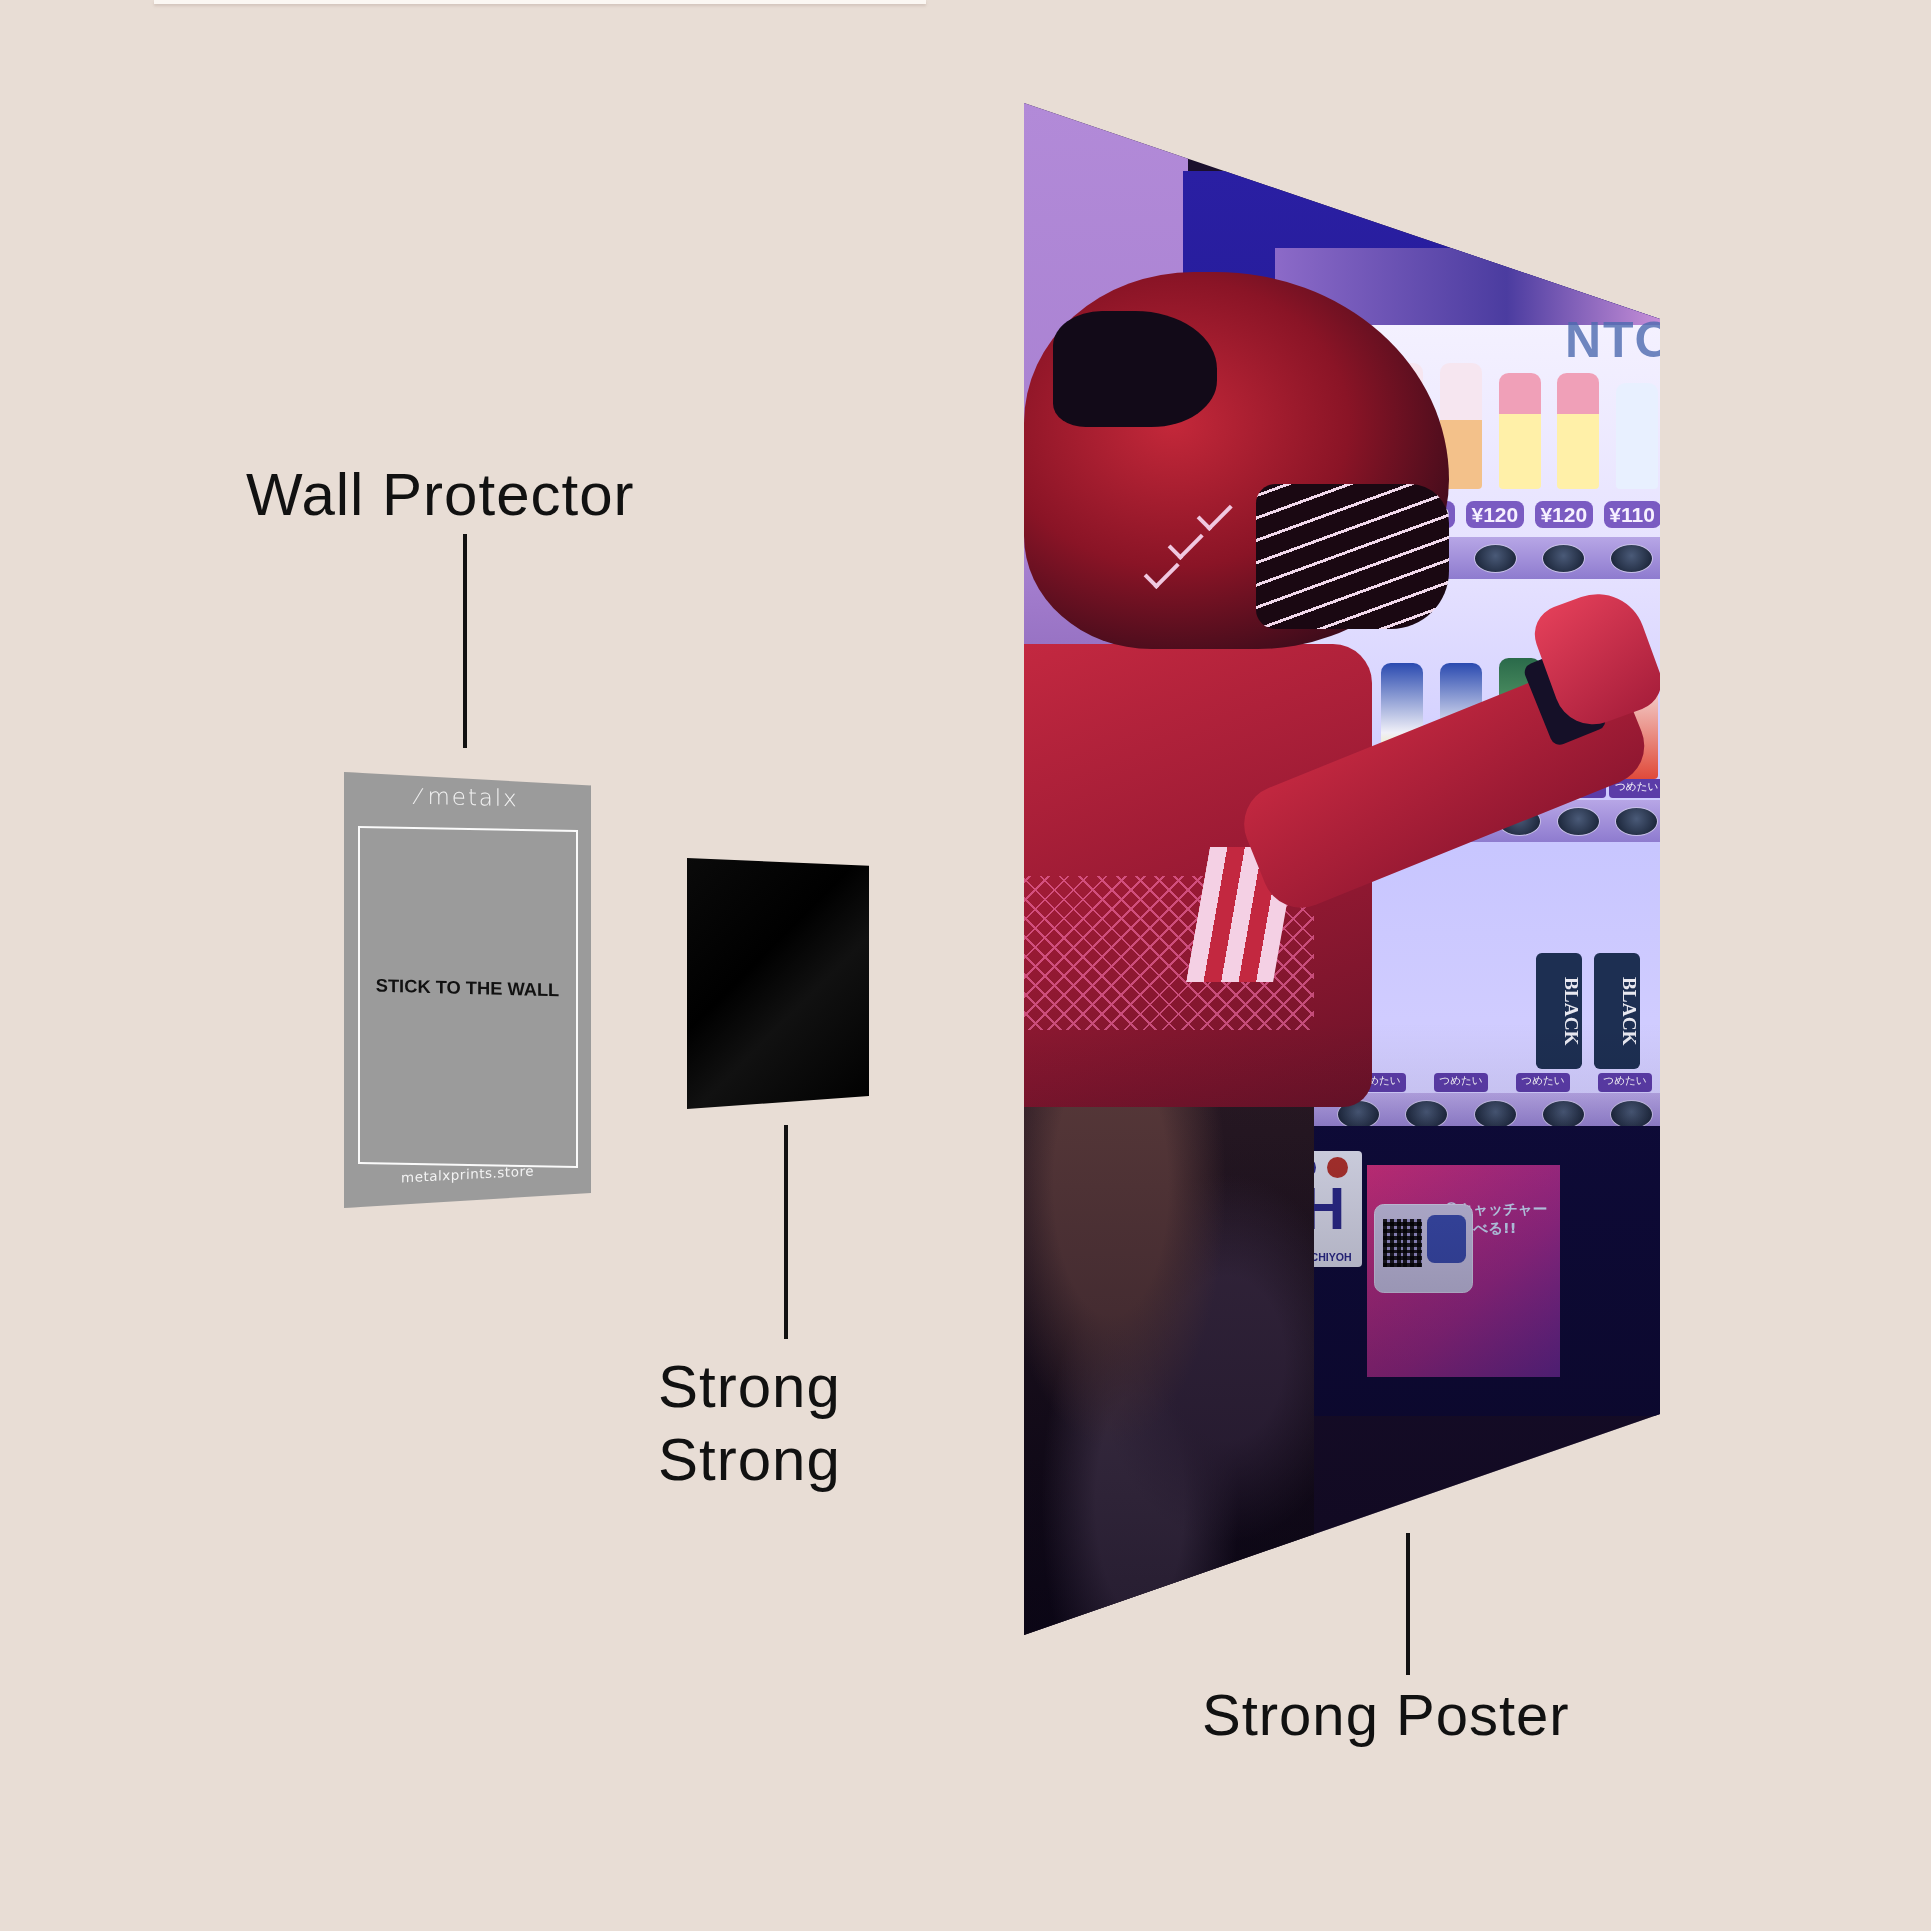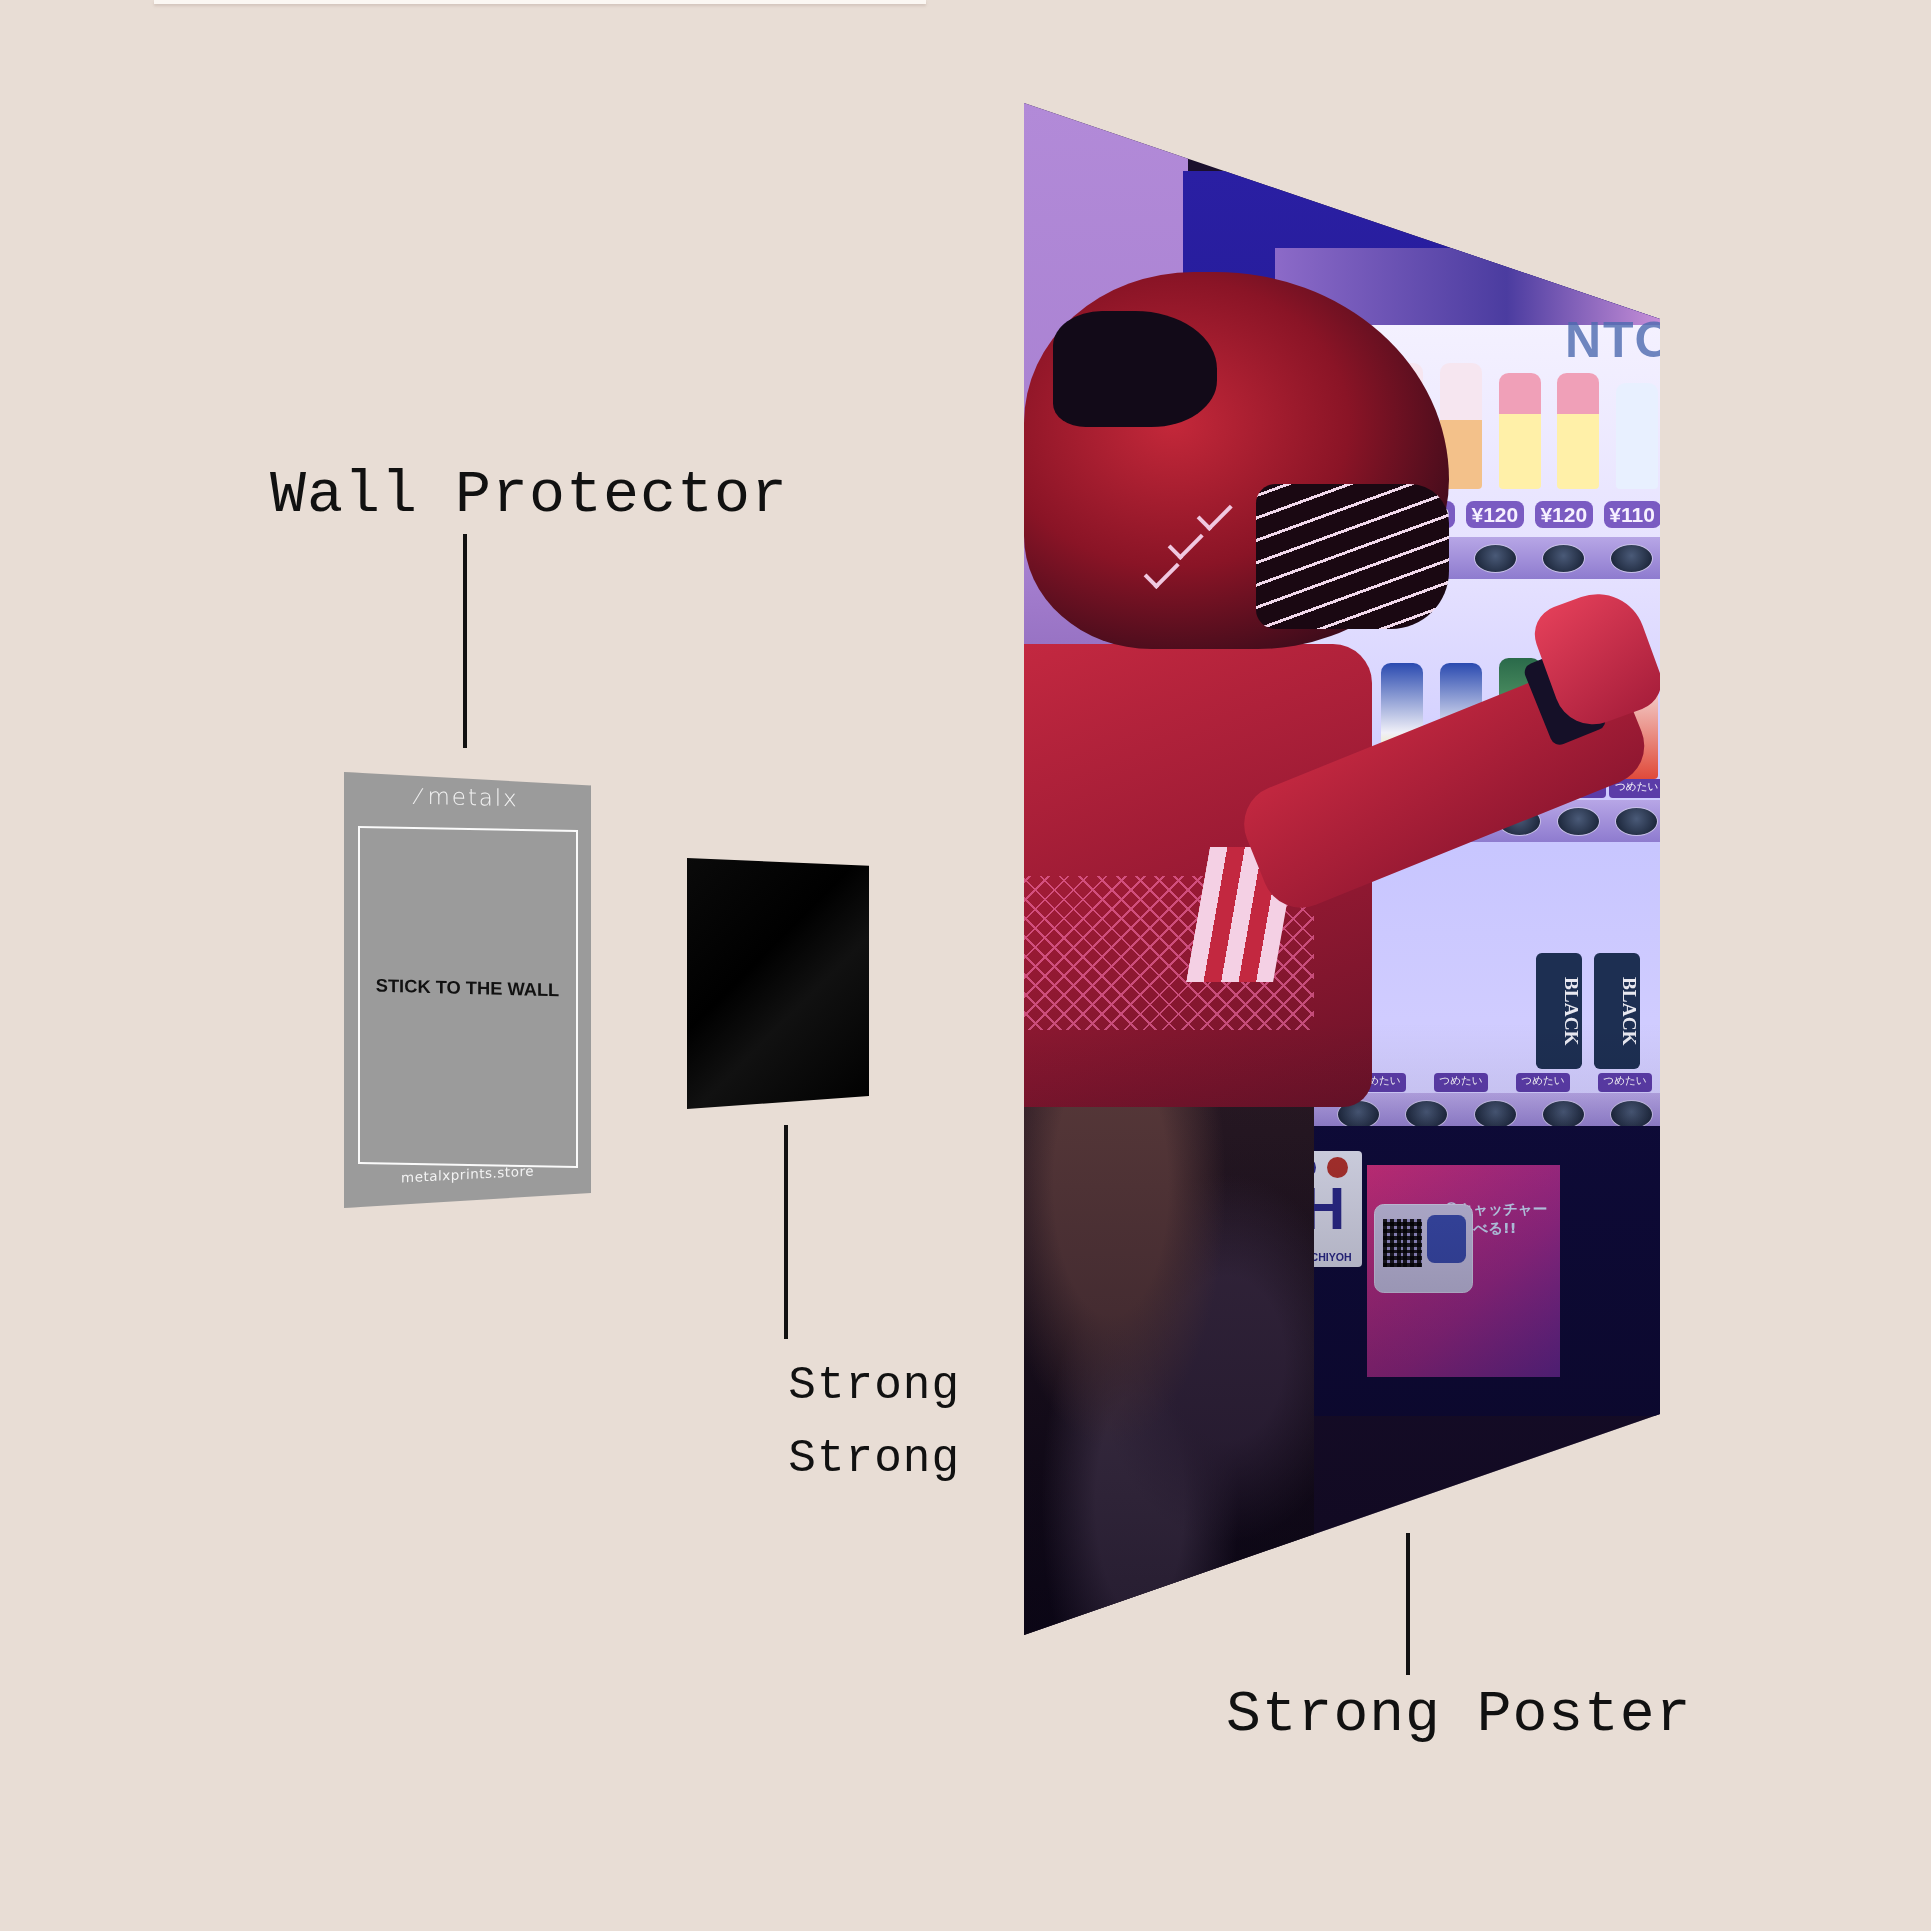--- a/index.html
+++ b/index.html
@@ -6,23 +6,23 @@
     body {
       width: 1931px; height: 1931px; position: relative; overflow: hidden;
       background: #e8ddd5;
       font-family: "DejaVu Sans", sans-serif;
     }
     .top-edge {
       position: absolute; left: 154px; top: 0; width: 772px; height: 3.9px;
       background: #fbf7f3; box-shadow: 0 1.9px 2.9px rgba(180,160,150,0.4);
     }
     .label {
-      position: absolute; color: #111; font-family: Liberation Mono, monospace;
+      position: absolute; color: #111; font-family: Liberation Sans, sans-serif;
       font-weight: normal; letter-spacing: 1px; line-height: 1;
-      text-align: right; white-space: nowrap; margin-left: 24px;
+      text-align: left; white-space: nowrap;
     }
     .connector { position: absolute; width: 3.9px; background: #111; }
 
     
     .protector {
       position: absolute; left: 344px; top: 772px; width: 247px; height: 436px;
       background: #9b9b9b;
       clip-path: polygon(0 0, 100% 13.5px, 100% 421px, 0 100%);
       box-shadow: 0 0 3.9px rgba(0,0,0,0.2);
     }
@@ -228,21 +228,21 @@
   <div class="protector-logo">
     <span class="mark">⁄</span><span>metalx</span>
   </div>
   <div class="protector-frame"></div>
   <div class="protector-center">STICK TO THE WALL</div>
   <div class="protector-url">metalxprints.store</div>
 </div>
 
 <div class="magnet"></div>
 <div class="connector" style="left:784px; top:1125px; height:214px;"></div>
-<div class="label" style="left:675px; top:1350px; width:261px; font-size:46px; line-height:73px;">
+<div class="label" style="left:658px; top:1350px; width:261px; font-size:60px; line-height:73px;">
   <div>Strong</div>
   <div>Strong</div>
 </div>
 
 <div class="poster">
   <div class="wall"></div>
   <div class="machine-frame"></div>
   <div class="machine-top"></div>
   <div class="window"></div>
   <div class="brand-text">NTO</div>

